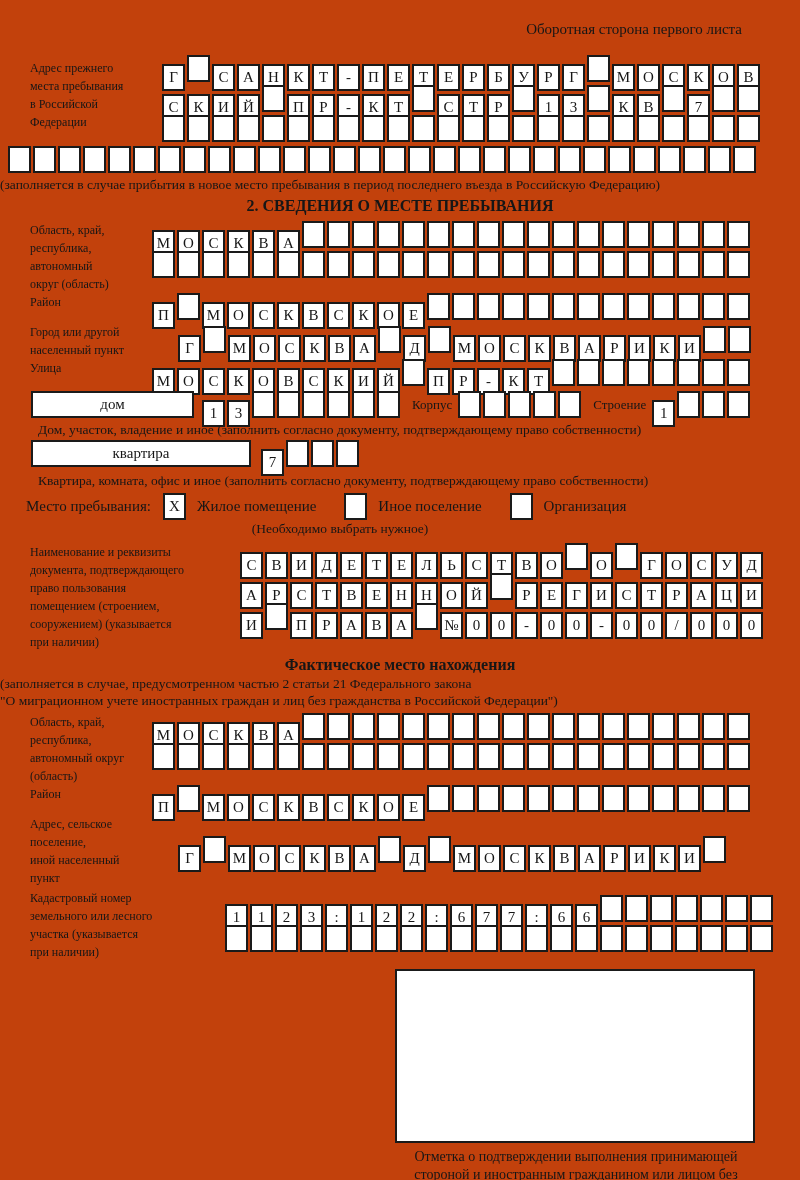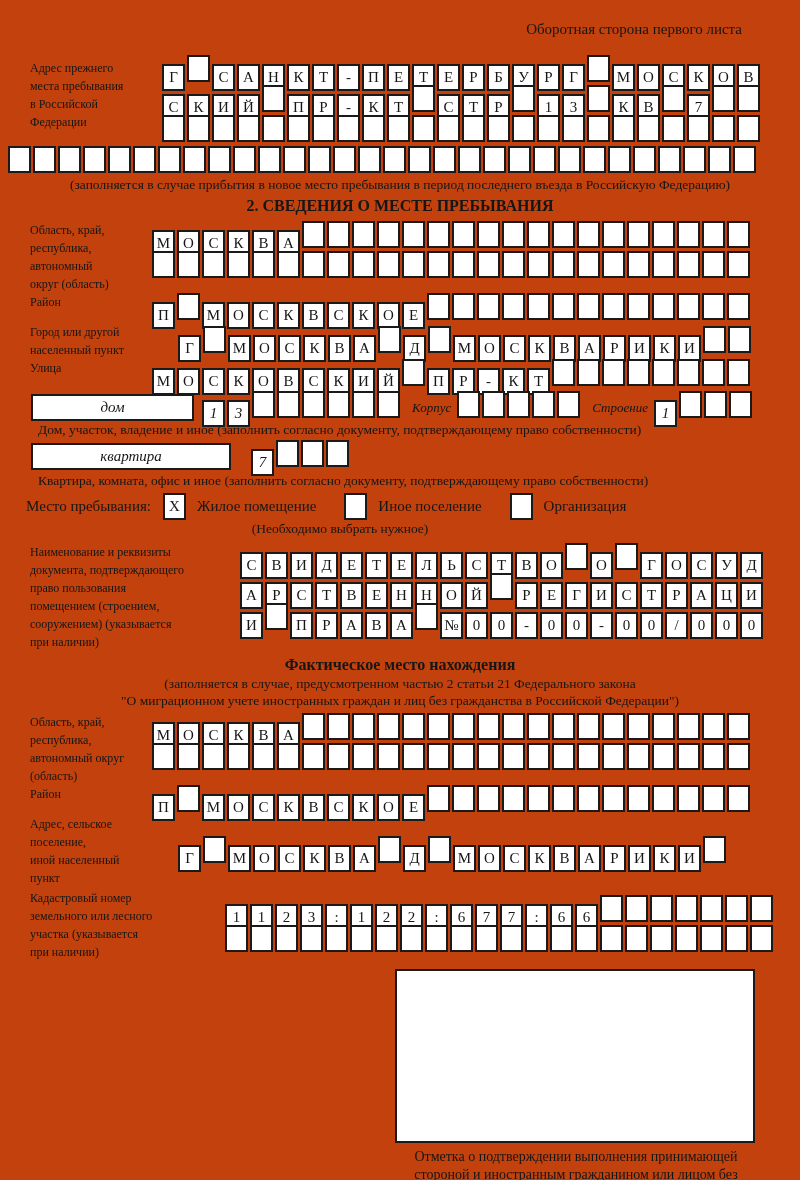--- a/index.html
+++ b/index.html
@@ -18,36 +18,36 @@
   .w195{width:195px;}
   .vcenter{align-items:center;}
   .boxrow{white-space:nowrap;height:27px;margin-bottom:3px;}
   .cbox{
     display:inline-flex;align-items:center;justify-content:center;box-sizing:border-box;
     width:23px;height:27px;border:2px solid #1a1a1a;margin-right:2px;
     font-size:15px;line-height:1;background:#fff;
   }
   .overflow-row{margin-left:8px;margin-top:1px;}
   .note{font-size:13.5px;line-height:17px;}
-  .center{text-align:center;}
+  .center{}
   .ml38{margin-left:38px;}
   .mt2{margin-top:2px;}
   .sec-title{font-weight:bold;text-align:center;font-size:16px;line-height:20px;margin-top:3px;}
   .mt16{margin-top:16px;}
   .mt5{margin-top:5px;}
   .mt4{margin-top:4px;}
   .mt6{margin-top:6px;}
   .indent26{margin-left:26px;}
-  .house-row{display:flex;align-items:flex-end;margin-left:31px;margin-top:2px;font-style:italic;}
+  .house-row{display:flex;align-items:flex-start;margin-left:31px;margin-top:2px;}
   .widebox{
     box-sizing:border-box;height:27px;border:2px solid #1a1a1a;background:#fff;
     display:flex;align-items:center;justify-content:center;font-size:15px;flex:0 0 auto;
   }
   .dom{width:163px;margin-right:8px;}
-  .kvart{width:200px;margin-right:20px;}
+  .kvart{width:220px;margin-right:10px;}
   .inl-label{font-size:13px;line-height:27px;margin:0 6px 0 10px;flex:0 0 auto;}
   .stay-row{display:flex;align-items:center;margin-left:26px;margin-top:4px;font-size:15px;}
   .stay-label{margin-right:12px;}
   .opt-label{margin:0 28px 0 9px;}
   .opt-label.last{margin-right:0;}
   .choose-note{margin-left:160px;width:360px;text-align:center;}
   .stamp-box{margin-left:395px;margin-top:8px;width:360px;height:174px;border:2px solid #1a1a1a;box-sizing:border-box;background:#fff;}
   .stamp-caption{margin-left:393px;width:366px;text-align:center;font-size:14px;line-height:18px;margin-top:5px;}
 </style>
 </head>

